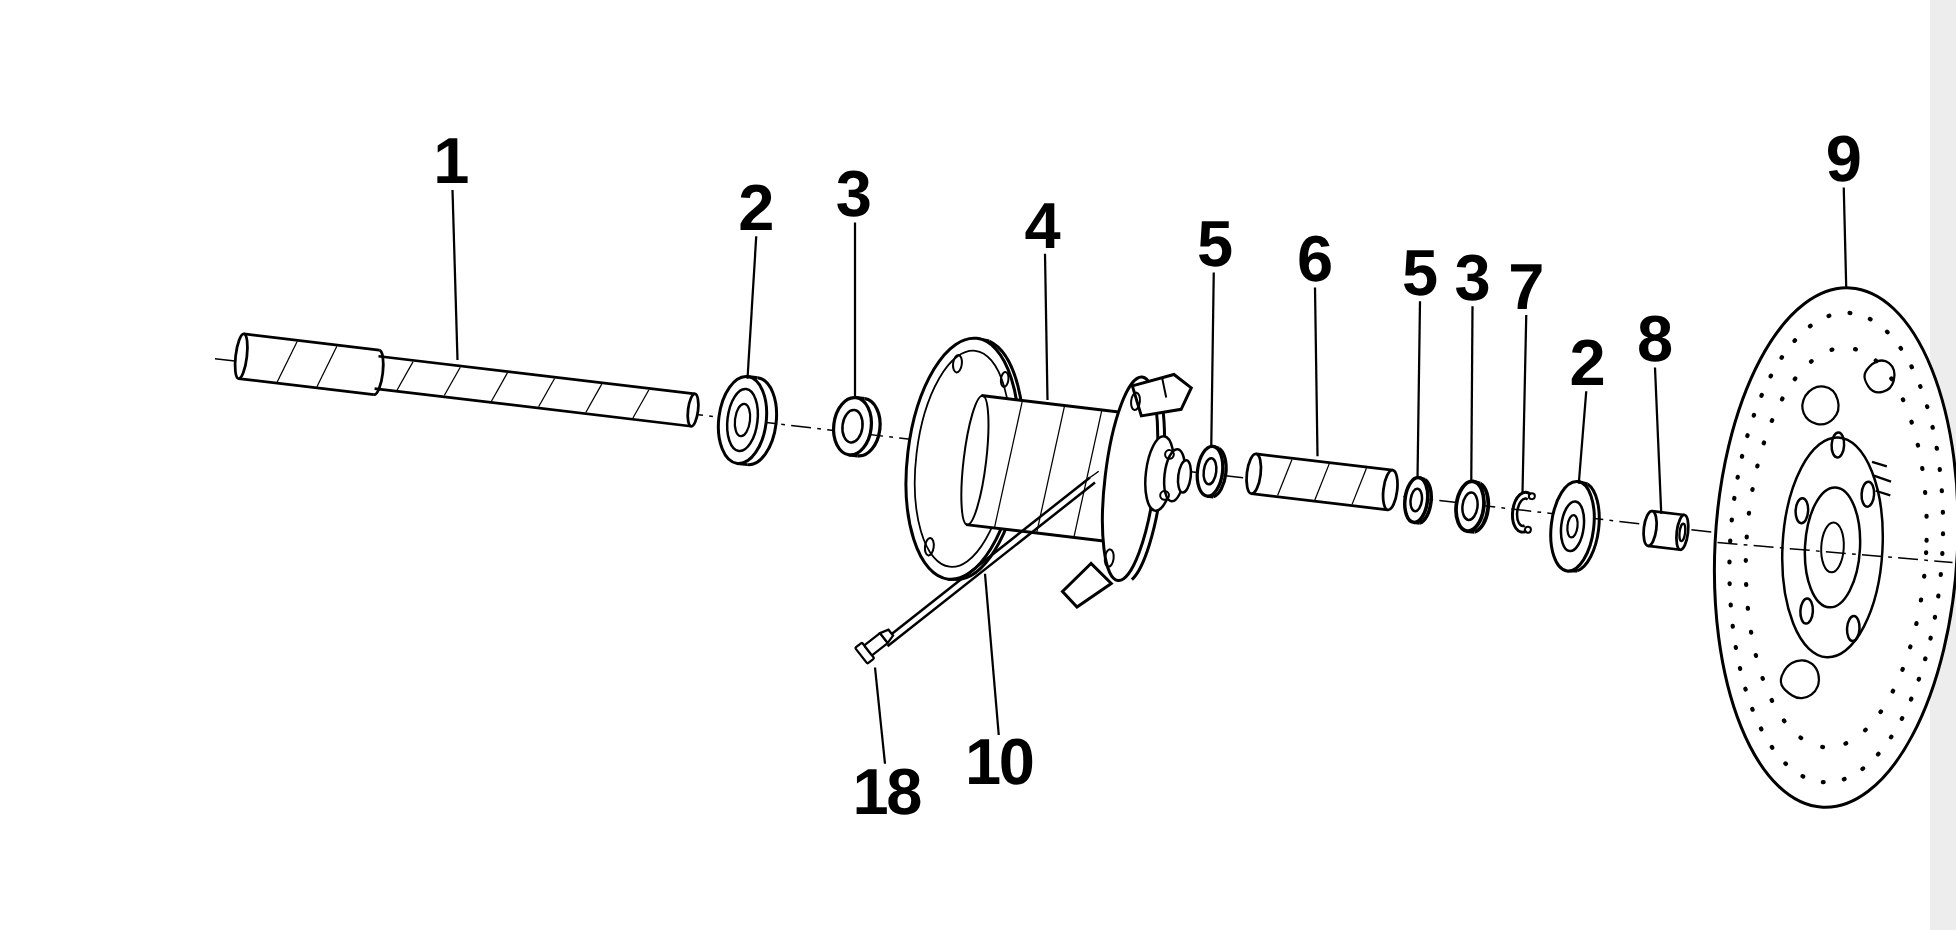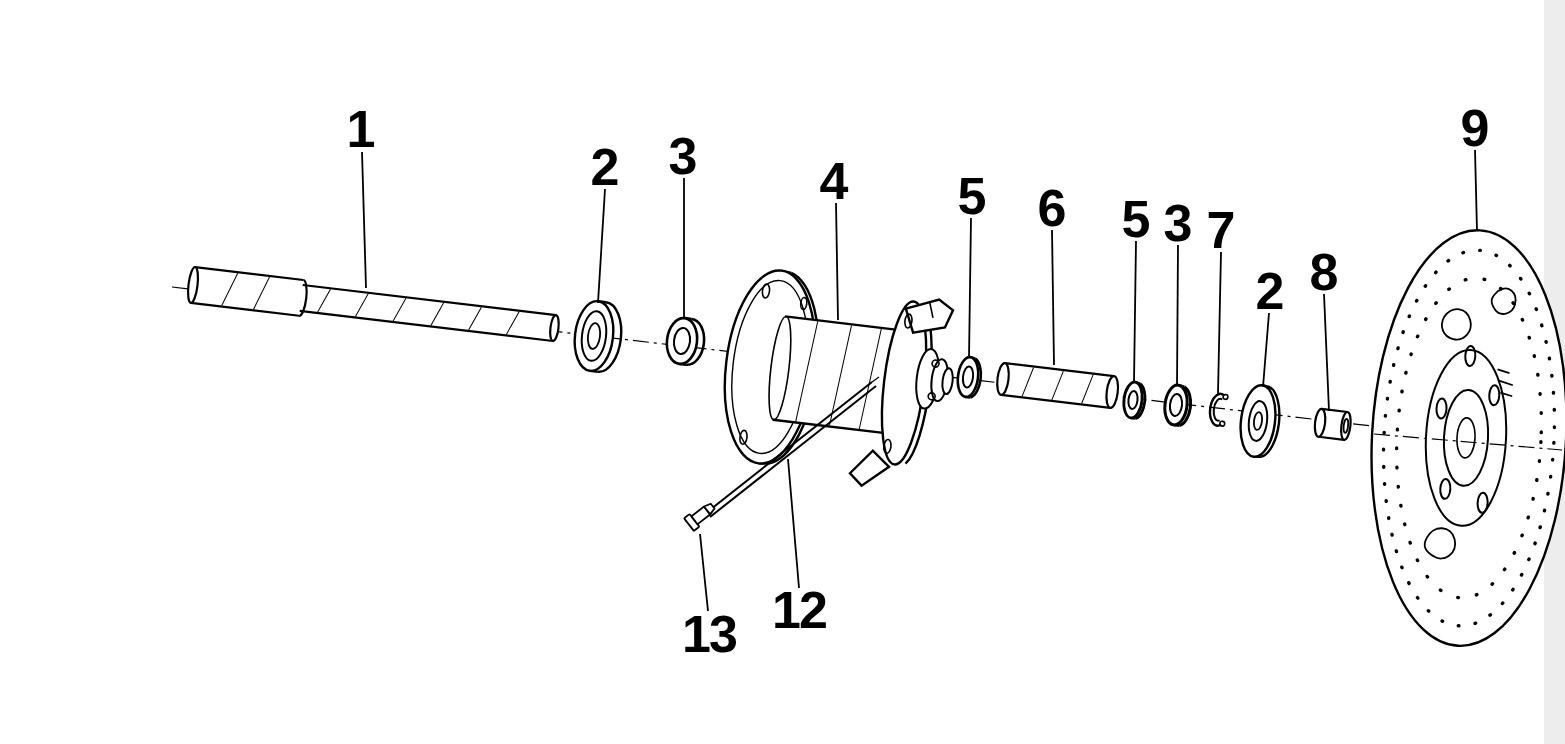--- a/index.html
+++ b/index.html
@@ -229,16 +229,16 @@
   <div class="callout" style="left:682px;top:156px">3</div>
   <div class="callout" style="left:833px;top:181px">4</div>
   <div class="callout" style="left:971px;top:196px">5</div>
   <div class="callout" style="left:1051px;top:208px">6</div>
   <div class="callout" style="left:1135px;top:219px">5</div>
   <div class="callout" style="left:1177px;top:223px">3</div>
   <div class="callout" style="left:1220px;top:230px">7</div>
   <div class="callout" style="left:1269px;top:291px">2</div>
   <div class="callout" style="left:1323px;top:272px">8</div>
   <div class="callout" style="left:1474px;top:128px">9</div>
-  <div class="callout" style="left:799px;top:610px">12</div>
-  <div class="callout" style="left:709px;top:634px">13</div>
+  <div class="callout" style="left:799px;top:610px">10</div>
+  <div class="callout" style="left:709px;top:634px">18</div>
 
 </div>
 
 </body></html>

